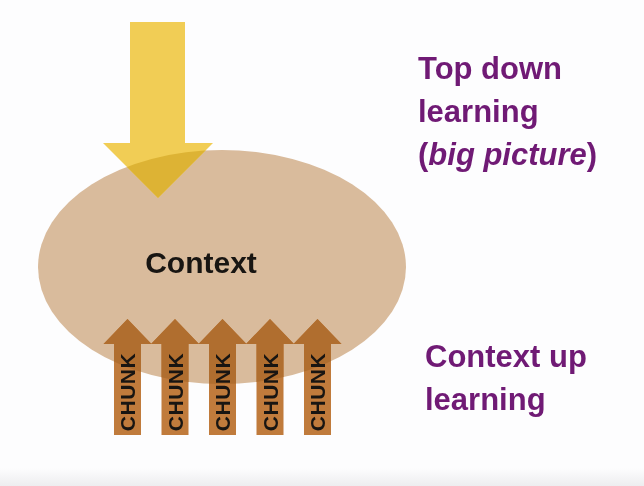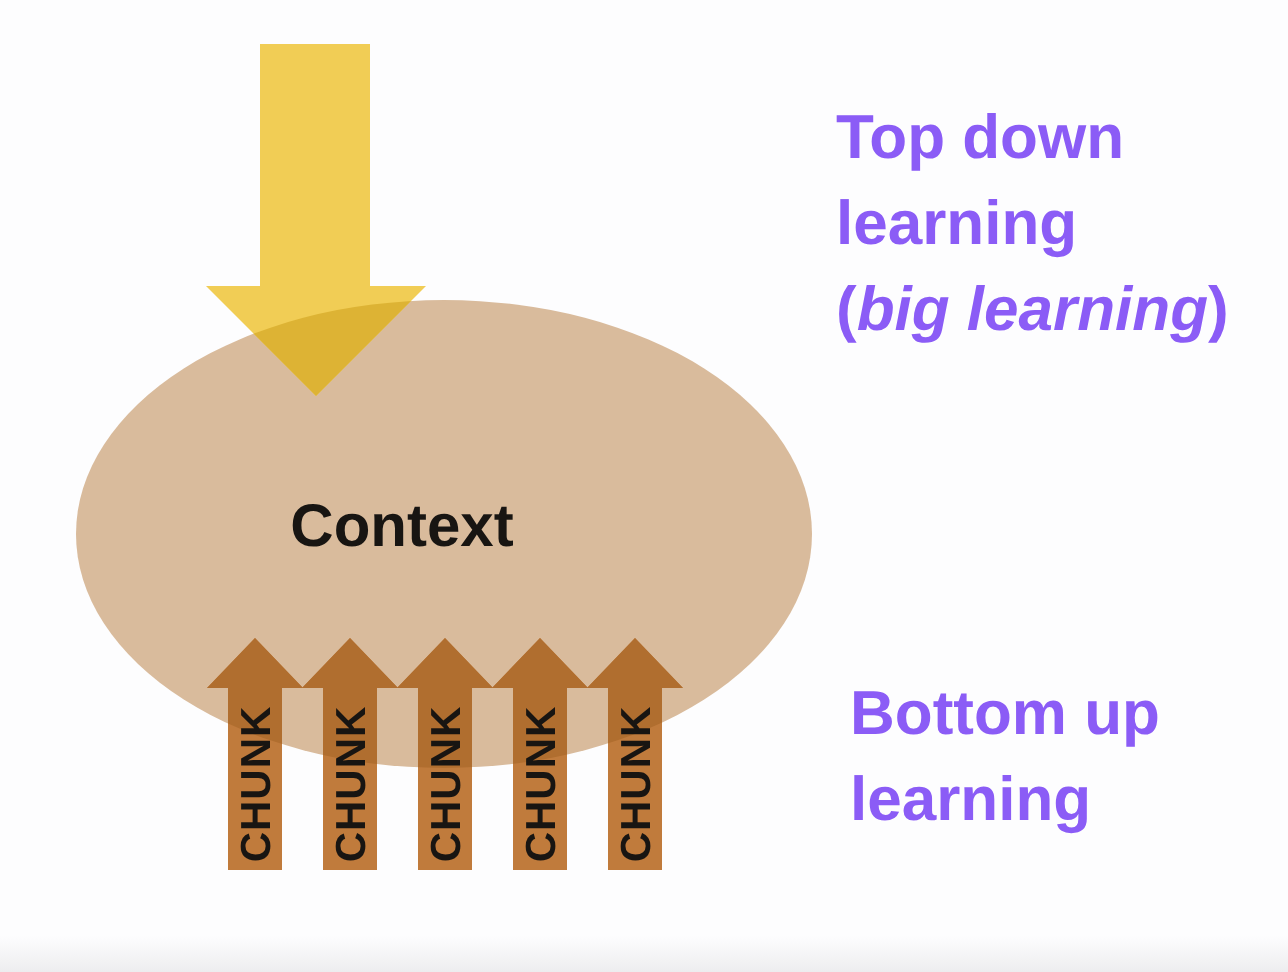--- a/index.html
+++ b/index.html
@@ -18,21 +18,21 @@
   .diagram-svg {
     position: absolute;
     left: 0;
     top: 0;
   }
   .side-label {
     position: absolute;
     font-weight: bold;
     font-size: 31px;
     line-height: 43px;
-    color: #8b5cf6;
+    color: #701a75;
     letter-spacing: 0px;
     white-space: nowrap;
   }
   .side-label .em {
     font-style: italic;
   }
   .top-label  { left: 418px; top: 47px; }
   .bottom-label { left: 425px; top: 335px; }
   .bottom-strip {
     position: absolute;
@@ -87,23 +87,23 @@
       <text transform="translate(270,392) rotate(-90)" text-anchor="middle" dy="7.5">CHUNK</text>
       <text transform="translate(317.5,392) rotate(-90)" text-anchor="middle" dy="7.5">CHUNK</text>
     </g>
 
     <text x="201" y="273" text-anchor="middle" font-family="Liberation Sans, sans-serif" font-size="30" font-weight="bold" fill="#181512">Context</text>
   </svg>
 
   <div class="side-label top-label">
     <div>Top down</div>
     <div>learning</div>
-    <div><span>(</span><span class="em">big learning</span><span>)</span></div>
+    <div><span>(</span><span class="em">big picture</span><span>)</span></div>
   </div>
 
   <div class="side-label bottom-label">
-    <div>Bottom up</div>
+    <div>Context up</div>
     <div>learning</div>
   </div>
 
   <div class="bottom-strip"></div>
 
 </div>
 
 </body></html>

